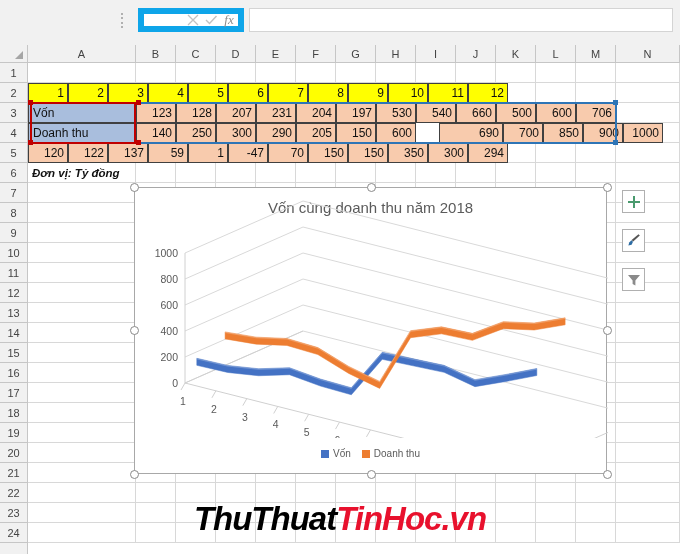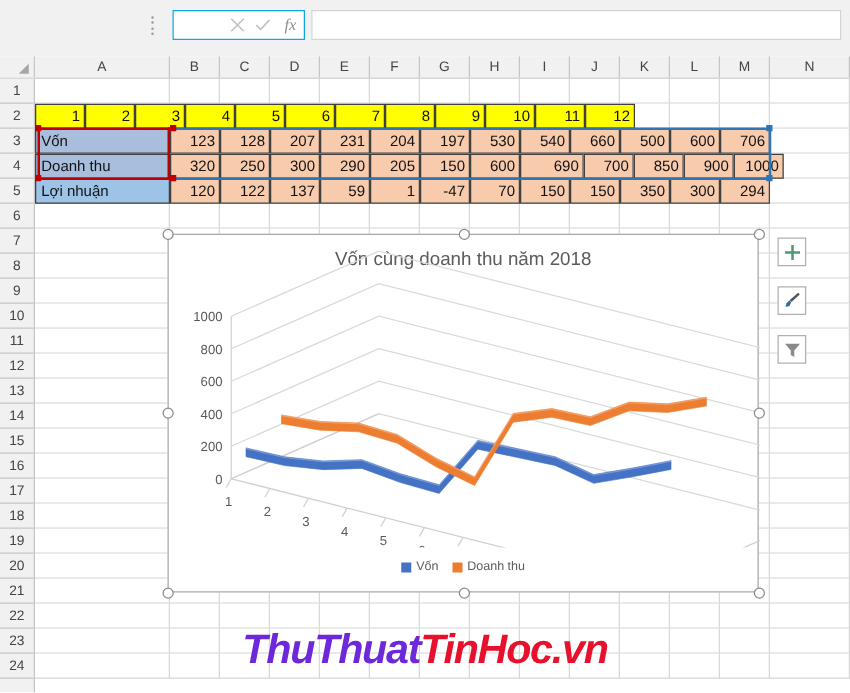--- a/index.html
+++ b/index.html
@@ -28,21 +28,21 @@
     width:16px;display:flex;align-items:center;justify-content:center;
     font-size:7px;color:#555;
   }
   #grip-dots{
     position:absolute;left:121px;top:13px;width:3px;height:15px;
     display:flex;flex-direction:column;justify-content:space-between;
   }
   #grip-dots i{display:block;width:2px;height:2px;background:#9a9a9a;border-radius:50%;}
   #fx-group{
     position:absolute;left:138px;top:8px;width:106px;height:24px;
-    background:#ffffff;border:1px solid #0ea5e9;box-sizing:border-box;
+    background:#ffffff;border:6px solid #0ea5e9;box-sizing:border-box;
     display:flex;align-items:center;padding-left:40px;
   }
   #fx-group .fx-btn{
     flex:1;height:100%;display:flex;align-items:center;justify-content:center;
     color:#c6c6c6;font-size:14px;
   }
   #fx-group .fx-btn.fx-italic{font-family:"Liberation Serif",serif;font-style:italic;color:#8d8d8d;font-size:13px;}
   #formula-input{
     position:absolute;left:249px;top:8px;width:424px;height:24px;
     background:#ffffff;border:1px solid #d4d4d4;box-sizing:border-box;
@@ -150,21 +150,21 @@
     display:flex;align-items:center;justify-content:center;
   }
 
   
   #watermark{
     position:absolute;left:0;top:496px;width:680px;height:46px;
     display:flex;align-items:center;justify-content:center;
     font-size:33px;font-weight:bold;font-style:italic;
     letter-spacing:-1px;white-space:nowrap;pointer-events:none;
   }
-  #watermark .wa{color:#6d28d9;}
+  #watermark .wa{color:#000000;}
   #watermark .wb{color:#e8112d;}
 </style>
 </head>
 <body>
 
 <div id="formula-strip">
   <div id="grip-dots">
       <i></i>
       <i></i>
       <i></i>
@@ -643,47 +643,49 @@
         <div class="gcell num cell-bd c-peach" style="width: 40px;">197</div>
         <div class="gcell num cell-bd c-peach" style="width: 40px;">530</div>
         <div class="gcell num cell-bd c-peach" style="width: 40px;">540</div>
         <div class="gcell num cell-bd c-peach" style="width: 40px;">660</div>
         <div class="gcell num cell-bd c-peach" style="width: 40px;">500</div>
         <div class="gcell num cell-bd c-peach" style="width: 40px;">600</div>
         <div class="gcell num cell-bd c-peach" style="width: 40px;">706</div>
       </div>
       <div class="grow" style="top: 60px;">
         <div class="gcell lbl cell-bd c-blue2" style="width: 108px;">Doanh thu</div>
-        <div class="gcell num cell-bd c-peach" style="width: 40px;">320</div>
+        <div class="gcell num cell-bd c-peach" style="width: 40px;">140</div>
         <div class="gcell num cell-bd c-peach" style="width: 40px;">250</div>
         <div class="gcell num cell-bd c-peach" style="width: 40px;">300</div>
         <div class="gcell num cell-bd c-peach" style="width: 40px;">290</div>
         <div class="gcell num cell-bd c-peach" style="width: 40px;">205</div>
         <div class="gcell num cell-bd c-peach" style="width: 40px;">150</div>
         <div class="gcell num cell-bd c-peach" style="width: 40px;">600</div>
-        <div class="gcell num cell-bd c-peach" style="width: 51px;">690</div>
+        <div class="gcell num cell-bd c-peach" style="width: 64px; margin-left: 23px;">690</div>
         <div class="gcell num cell-bd c-peach" style="width: 40px;">700</div>
         <div class="gcell num cell-bd c-peach" style="width: 40px;">850</div>
         <div class="gcell num cell-bd c-peach" style="width: 40px;">900</div>
         <div class="gcell num cell-bd c-peach" style="width: 40px;">1000</div>
       </div>
       <div class="grow" style="top: 80px;">
-        <div class="gcell lbl cell-bd c-blue" style="width: 108px;">Lợi nhuận</div>
         <div class="gcell num cell-bd c-peach" style="width: 40px;">120</div>
         <div class="gcell num cell-bd c-peach" style="width: 40px;">122</div>
         <div class="gcell num cell-bd c-peach" style="width: 40px;">137</div>
         <div class="gcell num cell-bd c-peach" style="width: 40px;">59</div>
         <div class="gcell num cell-bd c-peach" style="width: 40px;">1</div>
         <div class="gcell num cell-bd c-peach" style="width: 40px;">-47</div>
         <div class="gcell num cell-bd c-peach" style="width: 40px;">70</div>
         <div class="gcell num cell-bd c-peach" style="width: 40px;">150</div>
         <div class="gcell num cell-bd c-peach" style="width: 40px;">150</div>
         <div class="gcell num cell-bd c-peach" style="width: 40px;">350</div>
         <div class="gcell num cell-bd c-peach" style="width: 40px;">300</div>
         <div class="gcell num cell-bd c-peach" style="width: 40px;">294</div>
+      </div>
+      <div class="grow" style="top: 100px;">
+        <div id="unit-cell" style="position: relative; width: 108px;">Đơn vị: Tỷ đồng</div>
       </div>
       <div class="sel-blue" style="left: 108px; top: 39px; width: 481px; height: 2px;"></div>
       <div class="sel-blue" style="left: 108px; top: 79px; width: 481px; height: 2px;"></div>
       <div class="sel-blue" style="left: 587px; top: 39px; width: 2px; height: 42px;"></div>
       <div class="sel-red" style="left: 2px; top: 39px; width: 108px; height: 2px;"></div>
       <div class="sel-red" style="left: 2px; top: 79px; width: 108px; height: 2px;"></div>
       <div class="sel-red" style="left: 2px; top: 39px; width: 2px; height: 42px;"></div>
       <div class="sel-red" style="left: 106px; top: 39px; width: 2px; height: 42px;"></div>
       <div class="sel-node" style="left: 0px; top: 37px;"></div>
       <div class="sel-node" style="left: 108px; top: 37px;"></div>

